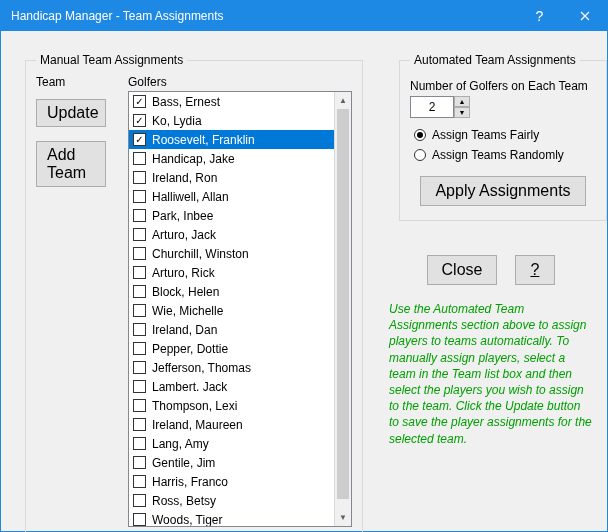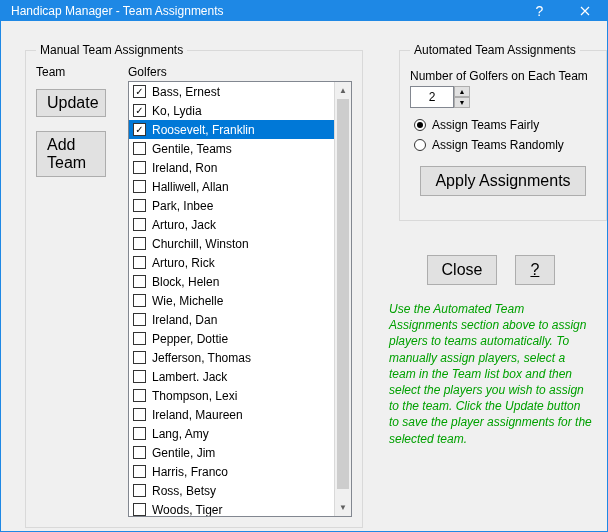--- a/index.html
+++ b/index.html
@@ -10,21 +10,21 @@
     background: #fff;
   }
   .window {
     width: 608px;
     height: 532px;
     background: #f0f0f0;
     border: 1px solid #1e88e5;
     position: relative;
   }
   .titlebar {
-    height: 20px;
+    height: 30px;
     background: #1e88e5;
     color: #fff;
     display: flex;
     align-items: center;
     padding: 0 0 0 10px;
     font-size: 12px;
   }
   .titlebar-title { flex: 1; }
   .titlebar-btn {
     width: 45px;
@@ -124,21 +124,21 @@
   }
   .left-buttons .btn { width: 68px; }
   
   .right-col {
     flex: 1;
     display: flex;
     flex-direction: column;
   }
   .automated {
     width: 100%;
-    padding-bottom: 24px;
+    padding-bottom: 14px;
   }
   .num-row {
     margin: 4px 0 10px;
   }
   .spinner-wrap {
     display: inline-flex;
     margin-top: 3px;
   }
   .spinner-input {
     width: 44px;
@@ -242,21 +242,21 @@
               <div class="golfer-row">
                 <span class="chk">✓</span>
                 <span class="golfer-name">Ko, Lydia</span>
               </div>
               <div class="golfer-row selected">
                 <span class="chk">✓</span>
                 <span class="golfer-name">Roosevelt, Franklin</span>
               </div>
               <div class="golfer-row">
                 <span class="chk"></span>
-                <span class="golfer-name">Gentile, Teams</span>
+                <span class="golfer-name">Handicap, Jake</span>
               </div>
               <div class="golfer-row">
                 <span class="chk"></span>
                 <span class="golfer-name">Ireland, Ron</span>
               </div>
               <div class="golfer-row">
                 <span class="chk"></span>
                 <span class="golfer-name">Halliwell, Allan</span>
               </div>
               <div class="golfer-row">

